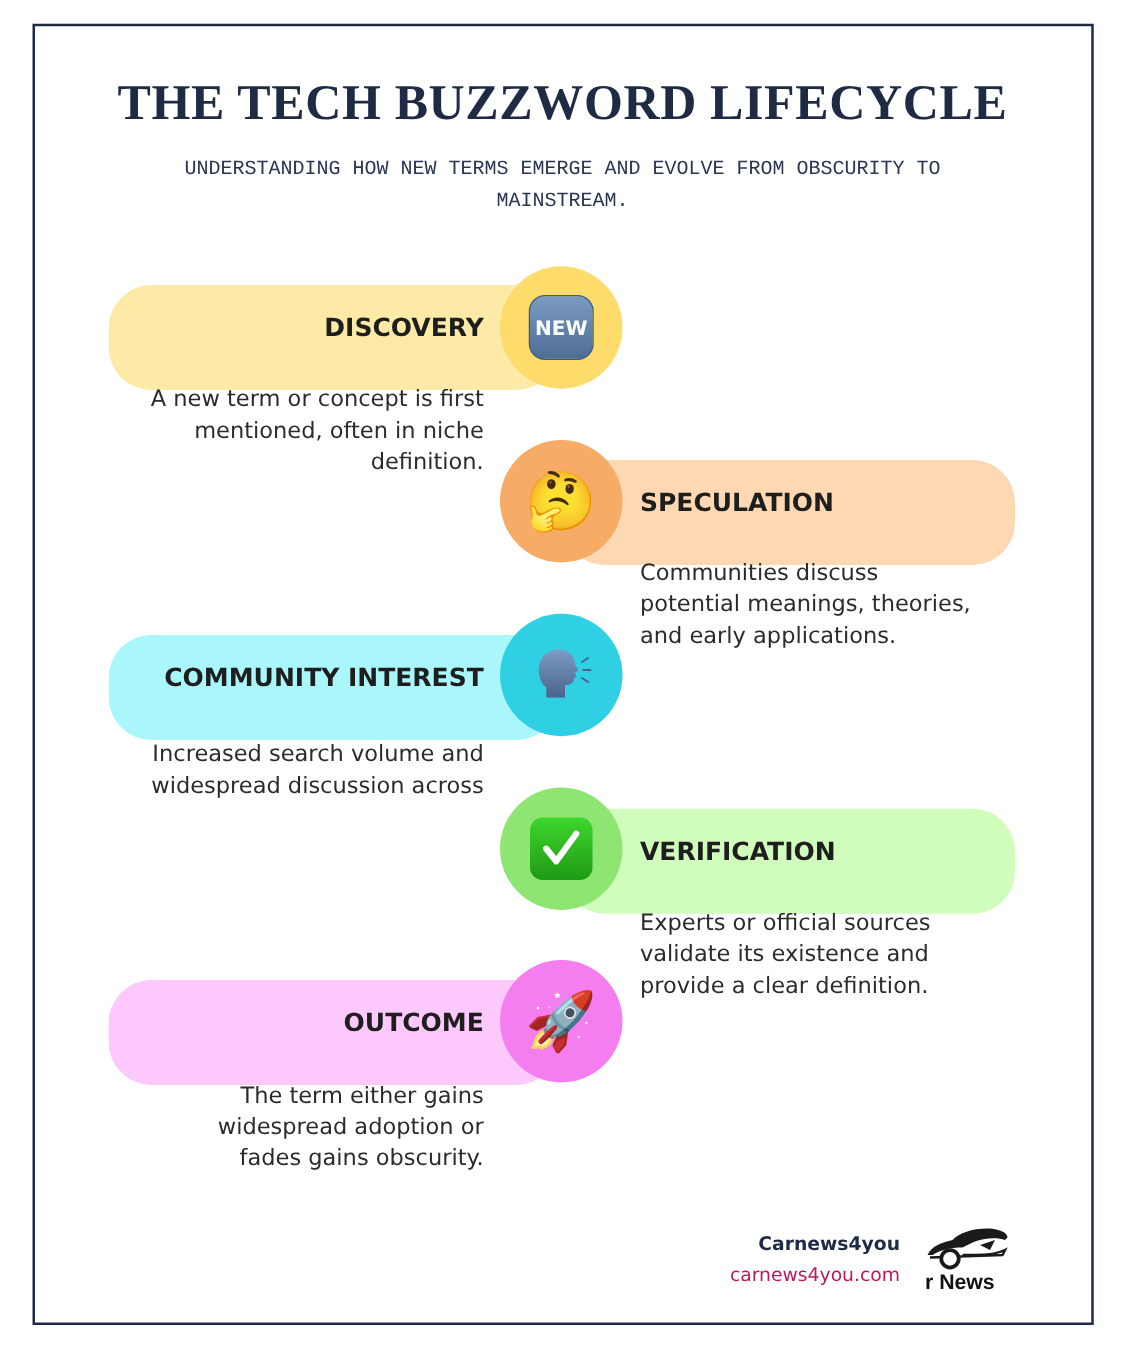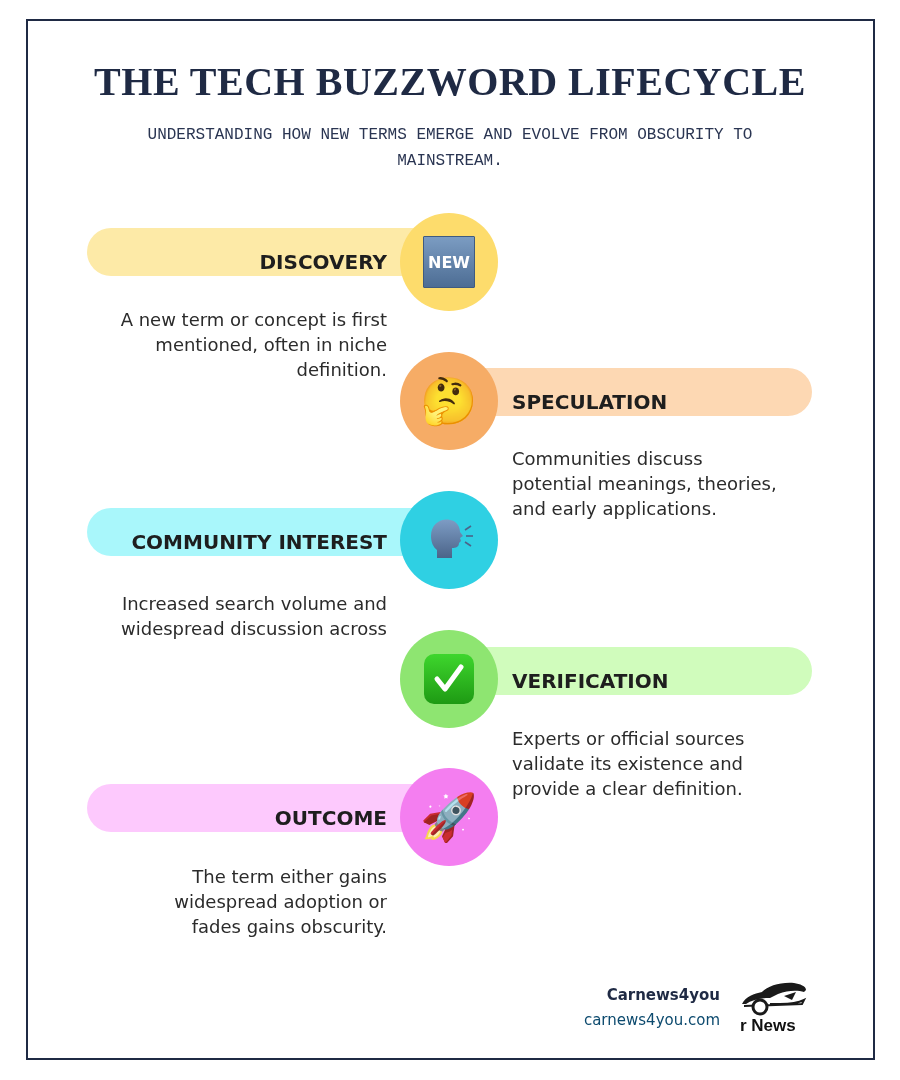--- a/index.html
+++ b/index.html
@@ -6,46 +6,46 @@
     body { width: 900px; height: 1080px; position: relative; overflow: hidden;
            font-family: "DejaVu Sans", "Liberation Sans", sans-serif; }
     .frame { position: absolute; left: 26px; top: 19px; width: 845px; height: 1037px;
              border: 2px solid #1f2a44; background: #ffffff; }
     .title { position: absolute; left: 0; top: 58px; width: 900px; text-align: center;
              font-family: Liberation Serif, serif; font-weight: bold; font-size: 40px;
              color: #1f2a44; letter-spacing: 0.5px; }
     .subtitle { position: absolute; left: 100px; top: 122px; width: 700px; text-align: center;
                 font-family: Liberation Mono, monospace; font-size: 16px; line-height: 26px;
                 color: #2a3552; }
-    .pill { position: absolute; height: 48px; border-radius: 34px; }
+    .pill { position: absolute; height: 84px; border-radius: 34px; }
     .pill.left { left: 87px; width: 360px; }
     .pill.right { left: 450px; width: 362px; }
     .pill-label { position: absolute; top: 0; height: 68px; line-height: 68px;
                   font-family: "DejaVu Sans", sans-serif; font-weight: bold; font-size: 20px;
                   color: #1e1e1e; white-space: nowrap; }
     .pill.left .pill-label { right: 60px; text-align: right; }
     .pill.right .pill-label { left: 62px; }
     .circle { position: absolute; left: 400px; width: 98px; height: 98px; border-radius: 50%;
               display: flex; align-items: center; justify-content: center; }
     .emoji { font-size: 46px; line-height: 1; }
     .desc { position: absolute; font-family: "DejaVu Sans", sans-serif; font-size: 18px;
             line-height: 25px; color: #2b2b2b; }
     .desc.left { right: 513px; width: 290px; text-align: right; }
     .desc.right { left: 512px; width: 290px; text-align: left; }
-    .new-badge { width: 50px; height: 50px; border-radius: 1px;
+    .new-badge { width: 50px; height: 50px; border-radius: 13px;
                  background: linear-gradient(#7b9cc2, #4d6d94); border: 1px solid #3f5b80;
                  color: #fff; font-weight: bold; font-size: 16px; display: flex;
                  align-items: center; justify-content: center; font-family: "DejaVu Sans", sans-serif; }
     .check-badge { width: 50px; height: 50px; border-radius: 10px;
                    background: linear-gradient(#3ed62d, #1e9a14); display: flex;
                    align-items: center; justify-content: center; }
     .footer-name { position: absolute; right: 180px; top: 986px; font-family: "DejaVu Sans", sans-serif;
                    font-weight: bold; font-size: 15px; color: #1f2a44; text-align: right; }
     .footer-url { position: absolute; right: 180px; top: 1011px; font-family: "DejaVu Sans", sans-serif;
-                  font-size: 15px; color: #0c4a6e; text-align: right; }
+                  font-size: 15px; color: #be185d; text-align: right; }
     .logo { position: absolute; left: 740px; top: 980px; width: 70px; height: 58px; }
     .logo-text { position: absolute; left: 0; top: 36px; font-family: "Liberation Sans", sans-serif;
                  font-weight: bold; font-size: 17px; color: #111; white-space: nowrap; overflow: hidden; width: 66px; }
   </style>
 </head>
 <body>
 
 <div class="frame"></div>
 
 <div class="title">THE TECH BUZZWORD LIFECYCLE</div>

